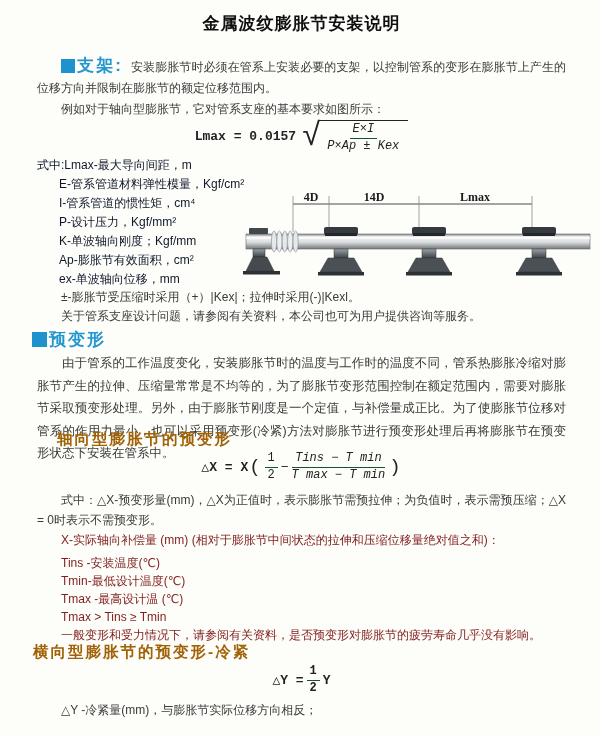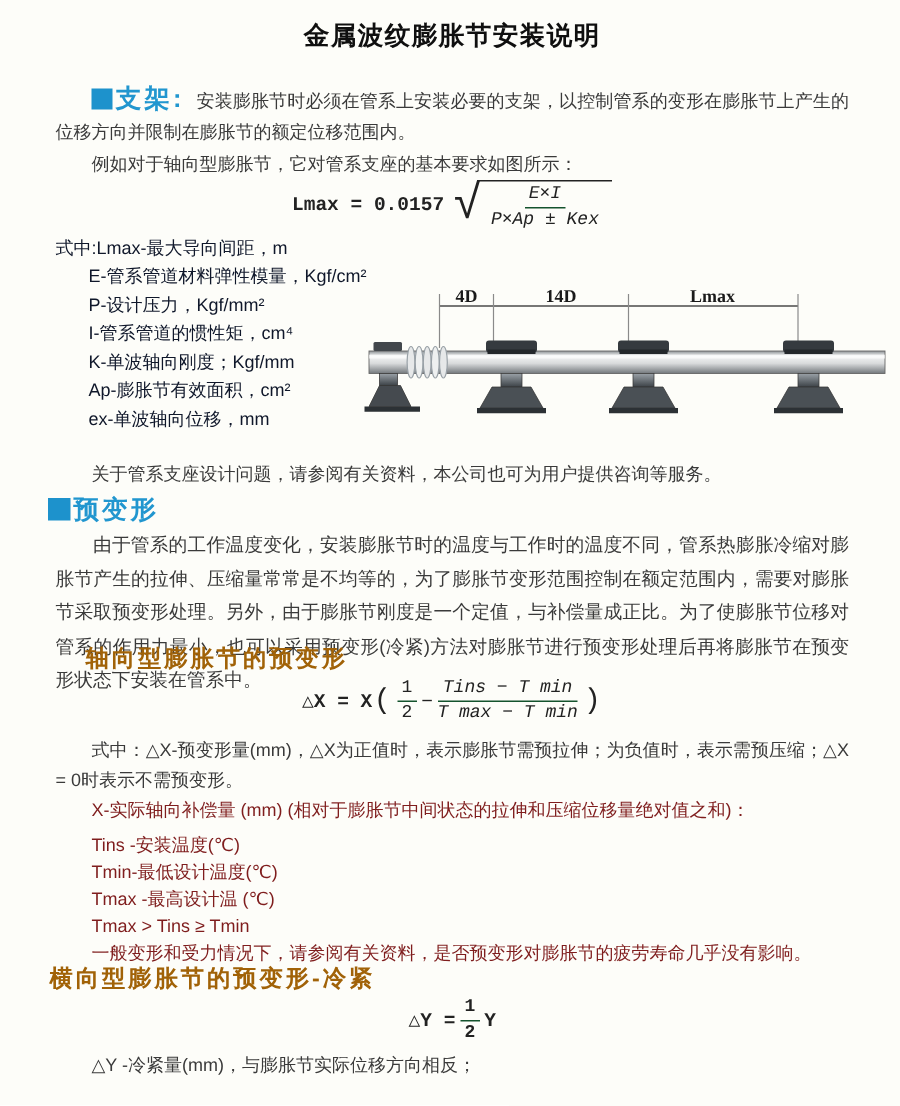--- a/index.html
+++ b/index.html
@@ -85,22 +85,22 @@
           <span class="fnum">E×I</span>
           <span class="fden">P×Ap ± Kex</span>
         </span>
       </span>
     </span>
   </div>
 
   <div class="abs defs">
     <div class="item first">式中:Lmax-最大导向间距，m</div>
     <div class="item">E-管系管道材料弹性模量，Kgf/cm²</div>
+    <div class="item">I-管系管道的惯性矩，cm⁴</div>
     <div class="item">P-设计压力，Kgf/mm²</div>
-    <div class="item">I-管系管道的惯性矩，cm⁴</div>
     <div class="item">K-单波轴向刚度；Kgf/mm</div>
     <div class="item">Ap-膨胀节有效面积，cm²</div>
     <div class="item">ex-单波轴向位移，mm</div>
   </div>
 
   <div class="diagram-box">
     <svg width="356" height="97" viewBox="0 0 356 97">
       <defs>
         <linearGradient id="pipeGrad" x1="0" y1="0" x2="0" y2="1">
           <stop offset="0" stop-color="#8a8f93"></stop>
@@ -160,20 +160,21 @@
       <g>
         <rect x="282" y="37" width="34" height="8" rx="2" fill="#353a3f"></rect>
         <rect x="283" y="43" width="32" height="3" fill="#23272b"></rect>
         <rect x="292" y="59" width="14" height="9" fill="url(#standGrad)" stroke="#3a3a3a" stroke-width="0.5"></rect>
         <polygon points="278,82 320,82 312,68 286,68" fill="#4a5055" stroke="#333" stroke-width="0.5"></polygon>
         <rect x="276" y="82" width="46" height="3.5" fill="#2c3135"></rect>
       </g>
     </svg>
   </div>
 
+  <p class="abs body-text note-line" style="top:287px;">±-膨胀节受压缩时采用（+）|Kex|；拉伸时采用(-)|Kexl。</p>
   <p class="abs body-text note-line" style="top:306px;">关于管系支座设计问题，请参阅有关资料，本公司也可为用户提供咨询等服务。</p>
 
   <p class="abs" style="top:328px; margin:0;">
     <span class="marker marker-big" style="margin-left:-5px; vertical-align:-2px;"></span><span class="sec-label">预变形</span>
   </p>
 
   <p class="abs body-text indent2" style="top:352px; font-size:12.5px; line-height:22.5px;">由于管系的工作温度变化，安装膨胀节时的温度与工作时的温度不同，管系热膨胀冷缩对膨胀节产生的拉伸、压缩量常常是不均等的，为了膨胀节变形范围控制在额定范围内，需要对膨胀节采取预变形处理。另外，由于膨胀节刚度是一个定值，与补偿量成正比。为了使膨胀节位移对管系的作用力最小，也可以采用预变形(冷紧)方法对膨胀节进行预变形处理后再将膨胀节在预变形状态下安装在管系中。</p>
 
   <h2 class="abs sub-heading" style="top:429px; left:57px;">轴向型膨胀节的预变形</h2>
 

